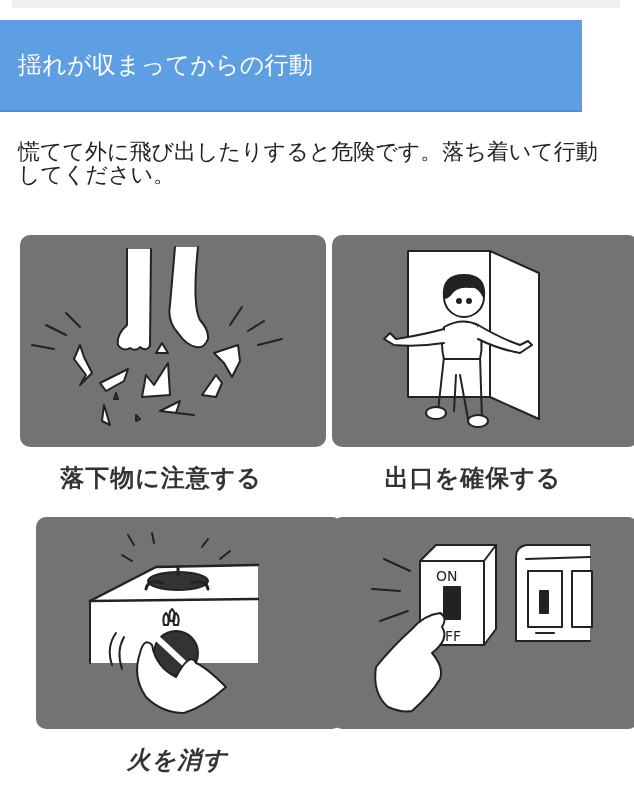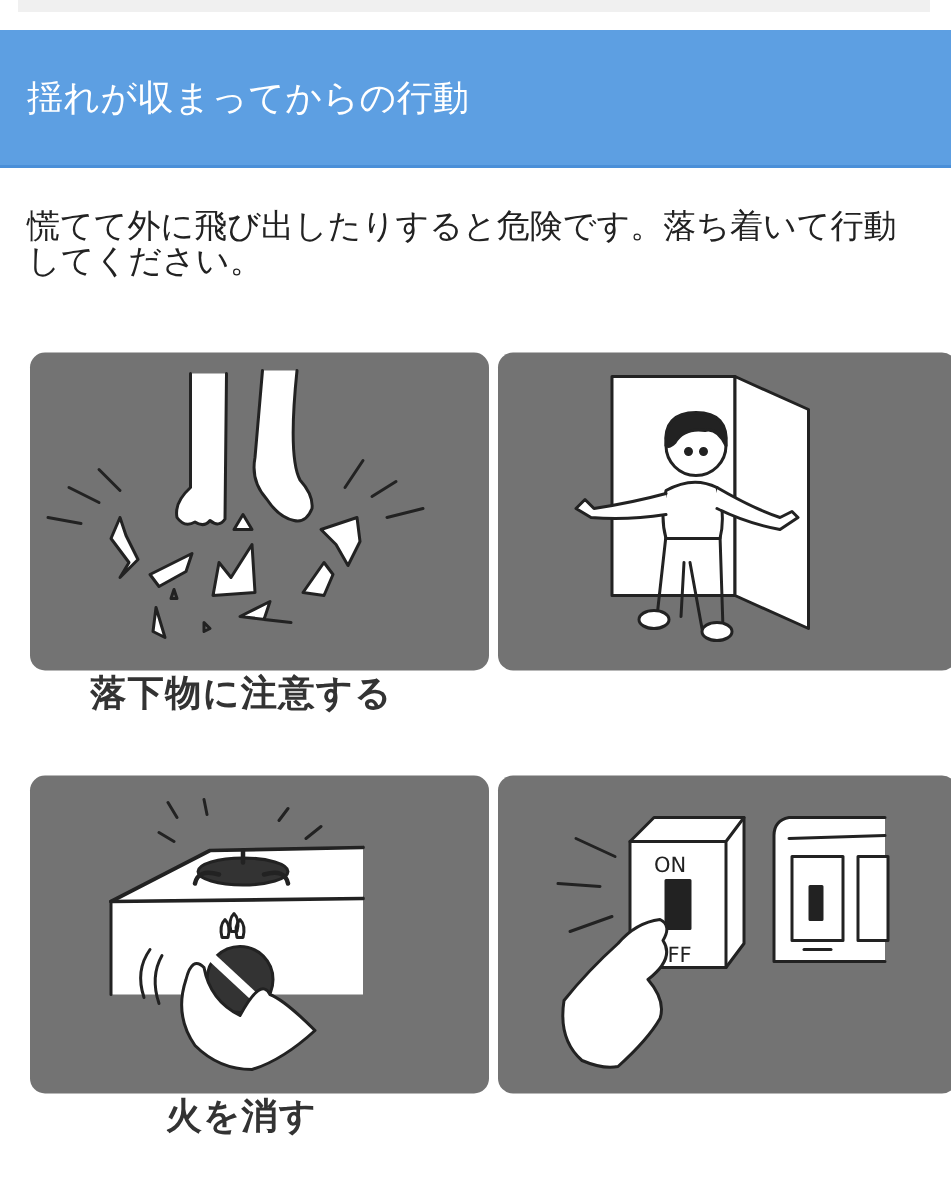--- a/index.html
+++ b/index.html
@@ -8,21 +8,21 @@
     background: #ffffff;
     font-family: "DejaVu Sans", "Liberation Sans", sans-serif;
     color: #222222;
     position: relative;
   }
   .top-bar {
     position: absolute; left: 12px; top: 0; width: 608px; height: 8px;
     background: #f0f0f0;
   }
   .section-header {
-    position: absolute; left: 0; top: 20px; width: 634px; height: 92px;
+    position: absolute; left: 0; top: 20px; width: 582px; height: 92px;
     background: #5d9fe2;
     border-bottom: 2px solid #4a8fd8;
     box-sizing: border-box;
   }
   .section-title {
     position: absolute; left: 18px; top: 29px;
     font-size: 24px; line-height: 32px; color: #ffffff; font-weight: normal;
     letter-spacing: 0.2px;
   }
   .intro {
@@ -32,25 +32,25 @@
   .card {
     position: absolute; width: 282px;
   }
   .card-image {
     width: 306px; height: 212px; background: #737373;
     border-radius: 10px; overflow: hidden; position: relative;
   }
   .card-image svg { position: absolute; left: 0; top: 0; }
   .card-caption {
     text-align: center; font-size: 24px; font-weight: bold;
-    color: #333333; line-height: 30px; letter-spacing: 1px;
+    color: #333333; margin-top: 16px; line-height: 30px; letter-spacing: 1px;
   }
   #card-1 { left: 20px; top: 235px; }
   #card-2 { left: 332px; top: 235px; }
-  #card-3 { left: 20px; top: 517px; }
+  #card-3 { left: 36px; top: 517px; font-style: italic; }
   #card-4 { left: 332px; top: 517px; }
 </style>
 </head>
 <body>
 
 <div class="top-bar"></div>
 
 <div class="section-header">
   <h2 class="section-title" style="margin:0;">揺れが収まってからの行動</h2>
 </div>
@@ -104,20 +104,21 @@
 
       <circle cx="132" cy="62" r="20" fill="#fff"></circle>
       <path d="M112 62 Q110 40 132 40 Q154 40 152 62 Q146 50 138 52 Q124 50 118 60 Q114 64 112 62 Z" fill="#222"></path>
       <circle cx="127" cy="66" r="2" fill="#222"></circle>
       <circle cx="137" cy="66" r="2" fill="#222"></circle>
 
       <ellipse cx="104" cy="178" rx="10" ry="6" fill="#fff"></ellipse>
       <ellipse cx="146" cy="186" rx="10" ry="6" fill="#fff"></ellipse>
     </svg>
   </div>
+  <div class="card-caption">出口を確保する</div>
 </div>
 
 <div class="card" id="card-3">
   <div class="card-image">
     <svg width="282" height="212" viewBox="0 0 282 212" fill="none" stroke="#222" stroke-width="2" stroke-linecap="round" stroke-linejoin="round">
 
       <path d="M54 84 L120 50 L222 48 L222 146 L54 146 Z" fill="#fff" stroke="none"></path>
       <path d="M54 84 L120 50 L222 48" stroke-width="2.5"></path>
       <path d="M54 84 L222 82" stroke-width="2.5"></path>
       <path d="M54 84 L54 146"></path>

